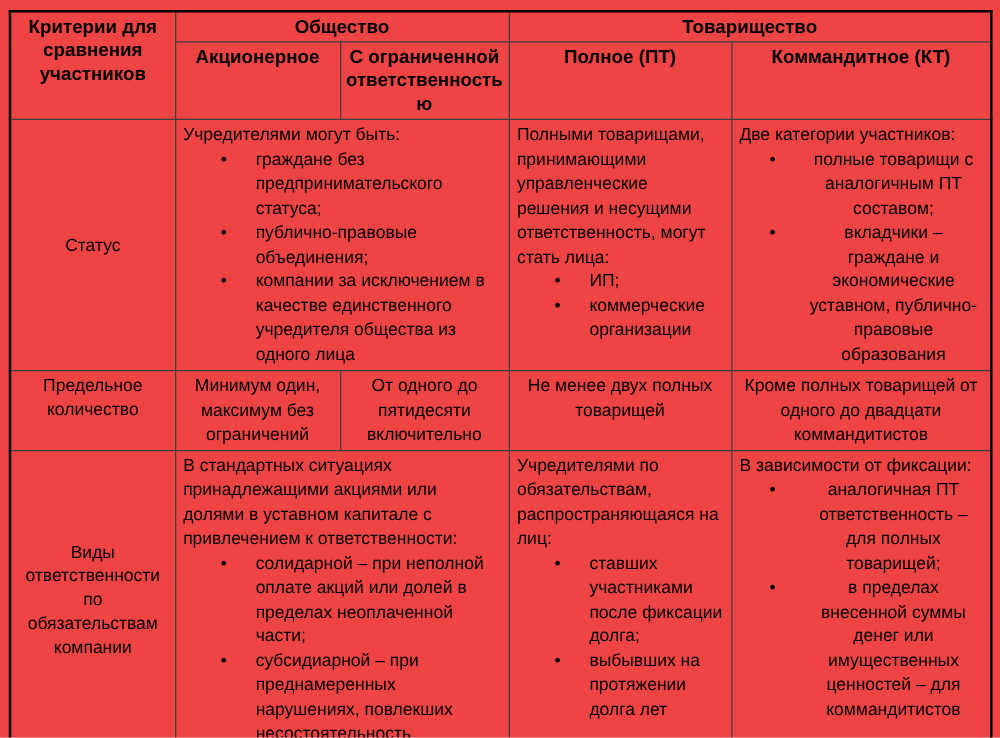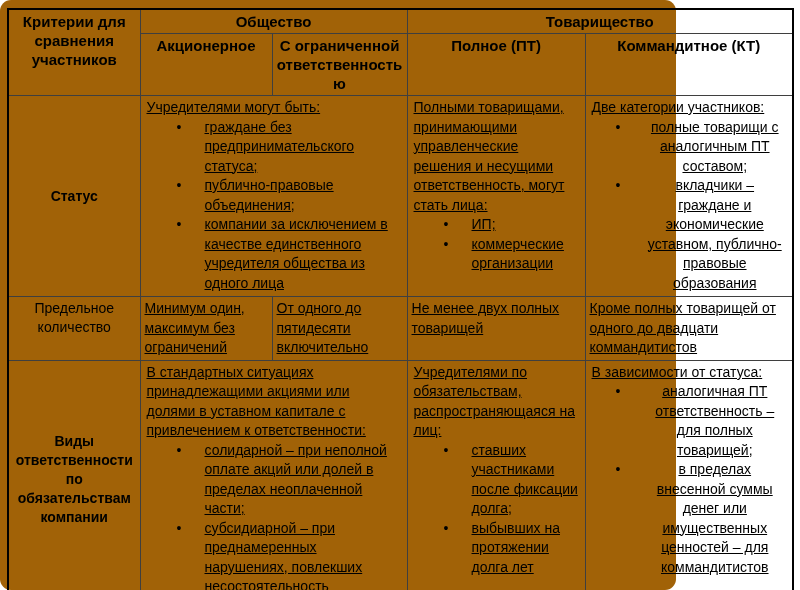--- a/index.html
+++ b/index.html
@@ -3,26 +3,25 @@
 <meta charset="utf-8">
 <style>
   html, body {
     margin: 0;
     padding: 0;
     background: #ffffff;
     font-family: "Liberation Sans", sans-serif;
     color: #000000;
   }
   .page {
-    width: 676px;
+    width: 800px;
     height: 590px;
-    background: #a16207;
+    background: #ef4444;
     box-sizing: border-box;
     padding: 8px 7px;
-    border-radius: 11px;
   }
   table.cmp {
     border-collapse: collapse;
     table-layout: fixed;
     width: 785px;
     border: 2px solid #000000;
   }
   table.cmp td {
     border: 1px solid #3f3f3f;
     box-sizing: border-box;
@@ -39,33 +38,32 @@
     overflow-wrap: break-word;
   }
   
   td.rowlabel {
     font-size: 14px;
     line-height: 19px;
     text-align: center;
     padding: 2px 4px;
     overflow-wrap: break-word;
   }
-  td.vmid { vertical-align: middle; font-weight: bold; }
+  td.vmid { vertical-align: middle; }
   td.vtop { vertical-align: top; }
   
   td.body {
     font-size: 14px;
     line-height: 19.5px;
     vertical-align: top;
     text-align: left;
     padding: 2px 6px;
     overflow-wrap: break-word;
-    text-decoration: underline;
   }
-  td.body.center { padding: 2px 4px; }
+  td.body.center { text-align: center; padding: 2px 4px; }
   .lead { margin: 0; }
   ul.blist {
     list-style: none;
     margin: 0;
     padding: 0;
   }
   ul.blist li {
     position: relative;
     padding-left: 58px;
   }
@@ -149,21 +147,21 @@
           </ul>
         </td>
         <td class="body">
           <div class="lead">Учредителями по обязательствам, распространяющаяся на лиц:</div>
           <ul class="blist">
             <li>ставших участниками после фиксации долга;</li>
             <li>выбывших на протяжении долга лет</li>
           </ul>
         </td>
         <td class="body">
-          <div class="lead">В зависимости от статуса:</div>
+          <div class="lead">В зависимости от фиксации:</div>
           <ul class="blist tight">
             <li>аналогичная ПТ ответственность – для полных товарищей;</li>
             <li>в пределах внесенной суммы денег или имущественных ценностей – для коммандитистов</li>
           </ul>
         </td>
       </tr>
     </tbody>
   </table>
 </div>
 

